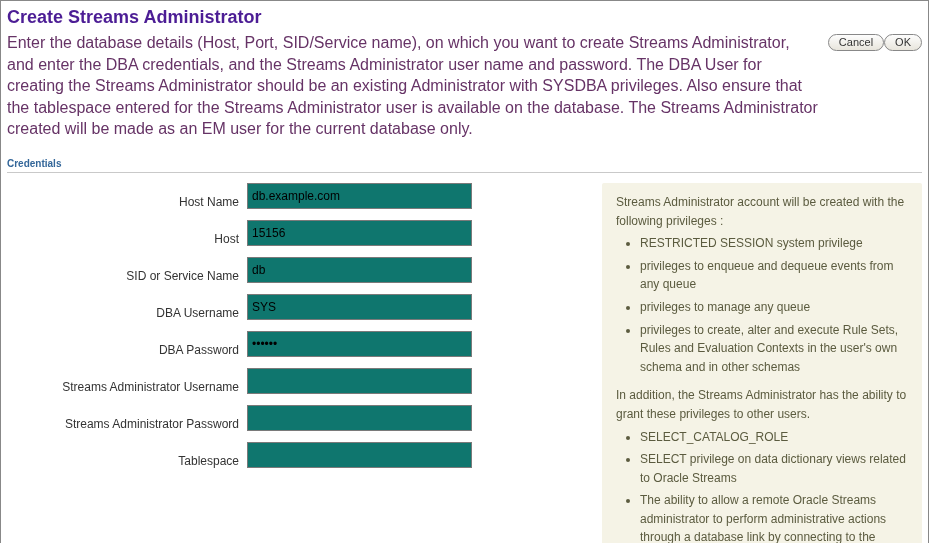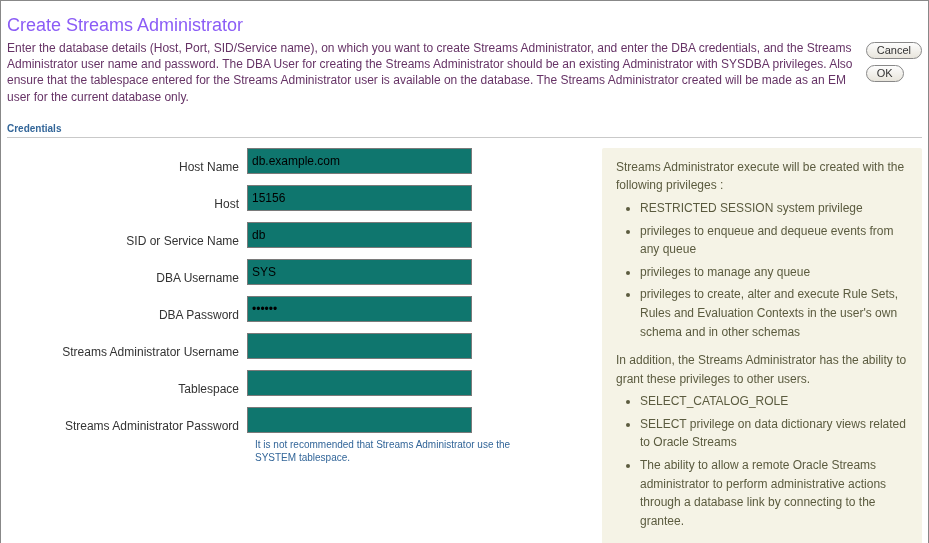--- a/index.html
+++ b/index.html
@@ -10,43 +10,41 @@
     background: #fff;
     color: #333;
   }
   .container {
     width: 929px;
     border: 1px solid #888;
     padding: 4px 6px 8px 6px;
     position: relative;
   }
   .page-title {
-    color: #8b5cf6;
+    color: #4c1d95;
     font-size: 18px;
-    font-weight: normal;
-    margin: 10px 0 4px 0;
+    font-weight: bold;
+    margin: 2px 0 4px 0;
   }
   .top-row {
     display: flex;
     align-items: flex-start;
     gap: 8px;
   }
   .intro {
     color: #663366;
-    font-size: 12px;
+    font-size: 16px;
     line-height: 1.35;
     flex: 1;
   }
   .btn-row {
     display: flex;
-    gap: 6px;
     align-items: flex-start;
     padding-top: 2px;
     white-space: nowrap;
-    flex-direction: column;
   }
   button.pill {
     border: 1px solid #888;
     background: linear-gradient(#fdfdfd,#e8e5dc);
     border-radius: 10px;
     font-size: 11px;
     padding: 1px 10px 2px 10px;
     font-family: inherit;
     color: #333;
     cursor: pointer;
@@ -160,34 +158,33 @@
         <label>DBA Password</label>
         <input type="text" value="••••••" style="">
       </div>
 
       <div class="field">
         <label>Streams Administrator Username</label>
         <input type="text" value="" style="">
       </div>
 
       <div class="field">
+        <label>Streams Administrator Password</label>
+        <input type="password" value="" style="">
+      </div>
+
+      <div class="field">
         <label>Tablespace</label>
         <input type="text" value="" style="">
       </div>
 
-      <div class="field">
-        <label>Streams Administrator Password</label>
-        <input type="password" value="" style="">
-      </div>
-      <div class="hint">It is not recommended that Streams Administrator use the SYSTEM tablespace.</div>
-
     </div>
 
     <div class="info-panel">
-      <div>Streams Administrator execute will be created with the following privileges :</div>
+      <div>Streams Administrator account will be created with the following privileges :</div>
       <ul>
         <li>RESTRICTED SESSION system privilege</li>
         <li>privileges to enqueue and dequeue events from any queue</li>
         <li>privileges to manage any queue</li>
         <li>privileges to create, alter and execute Rule Sets, Rules and Evaluation Contexts in the user's own schema and in other schemas</li>
       </ul>
       <div>In addition, the Streams Administrator has the ability to grant these privileges to other users.</div>
       <ul>
         <li>SELECT_CATALOG_ROLE</li>
         <li>SELECT privilege on data dictionary views related to Oracle Streams</li>

